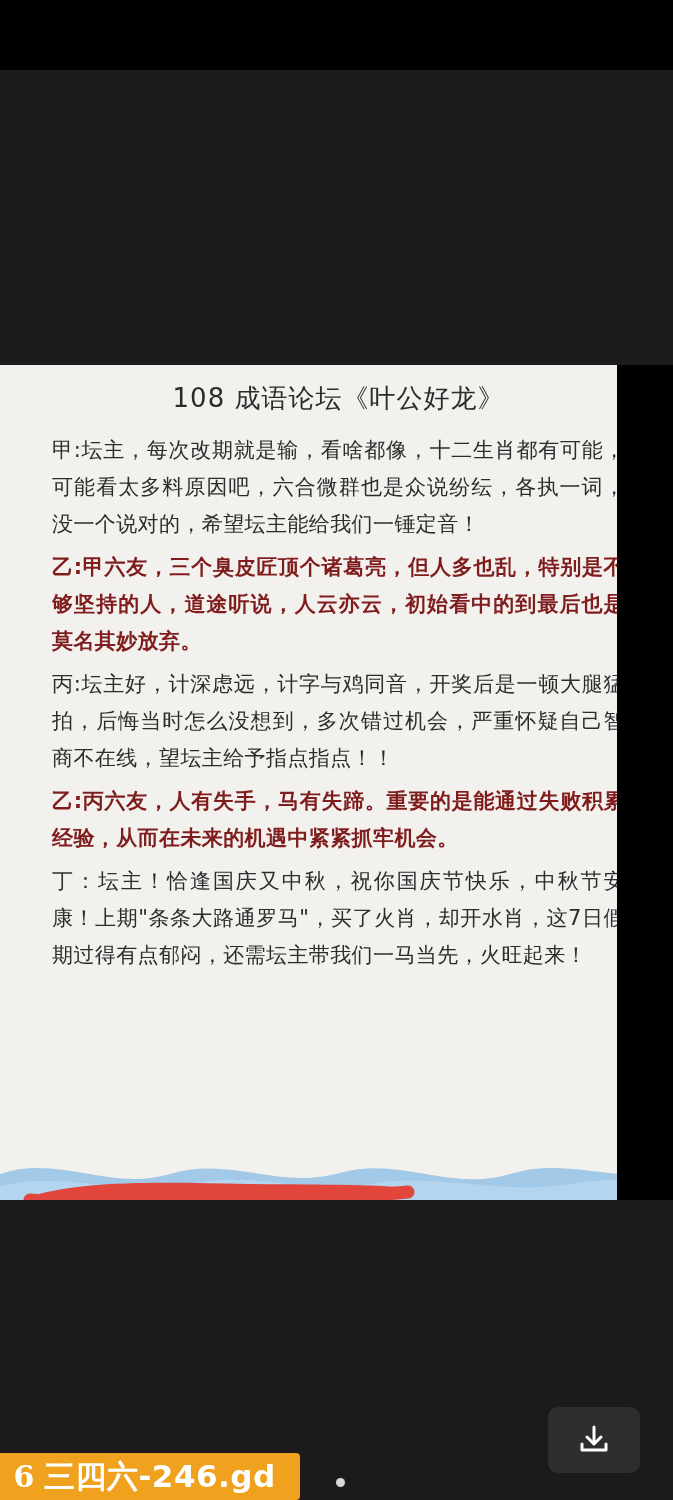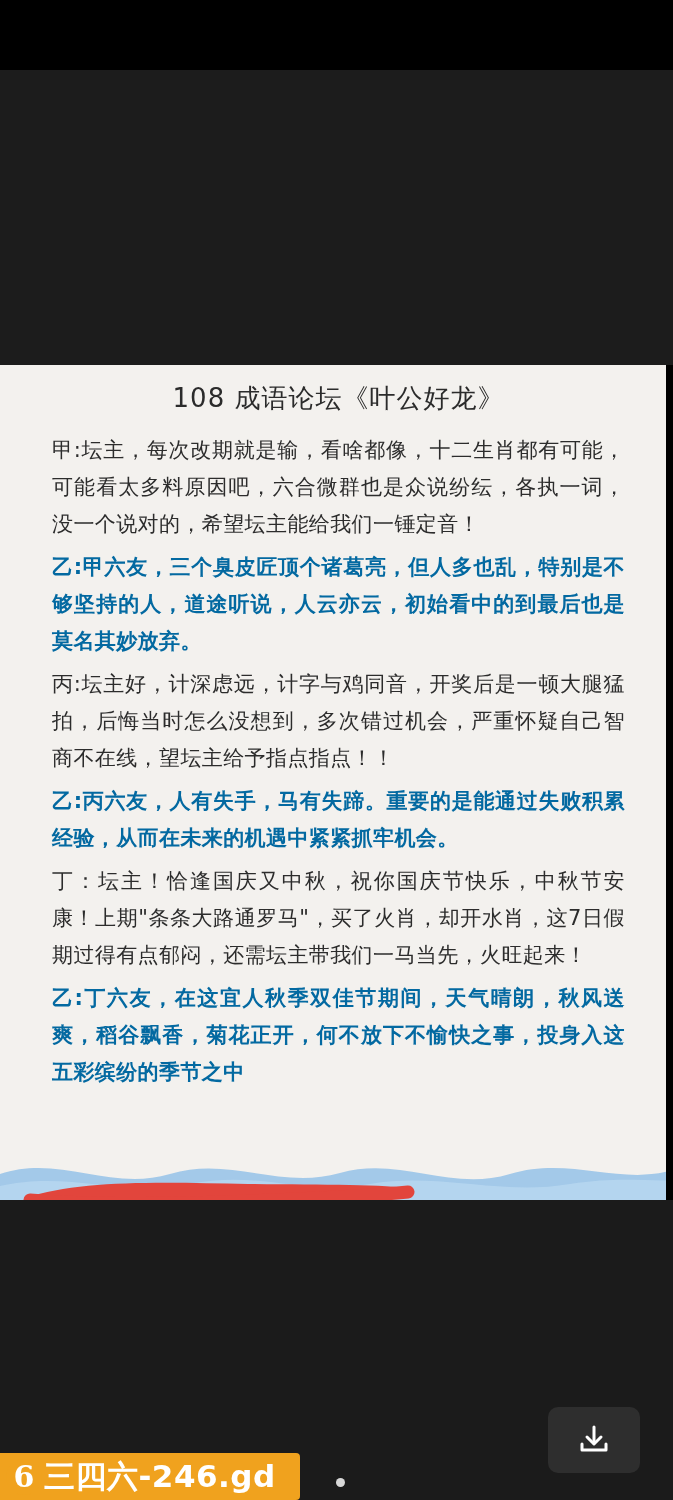--- a/index.html
+++ b/index.html
@@ -33,21 +33,21 @@
     width: 673px;
     height: 295px;
     background: #1c1c1c;
   }
 
   
   .doc-image {
     position: absolute;
     top: 365px;
     left: 0;
-    width: 666px;
+    width: 617px;
     height: 835px;
     background: #f3f1ee;
     overflow: hidden;
   }
   .doc-inner {
     position: absolute;
     top: 0; left: 0;
     width: 673px;
     height: 835px;
     padding: 16px 48px 0 52px;
@@ -64,21 +64,21 @@
   .para {
     font-family: "DejaVu Sans", sans-serif;
     font-size: 21px;
     line-height: 37px;
     letter-spacing: 0.4px;
     margin-bottom: 6px;
     text-align: justify;
     text-justify: inter-ideograph;
   }
   .para.black { color: #2c2c2c; }
-  .para.red   { color: #0369a1; font-weight: bold; }
+  .para.red   { color: #7f1d1d; font-weight: bold; }
 
   
   .wave {
     position: absolute;
     bottom: 0;
     left: 0;
     width: 673px;
     height: 60px;
     overflow: hidden;
     pointer-events: none;
@@ -178,21 +178,20 @@
 
   <div class="doc-image">
     <div class="doc-inner">
       <div class="doc-title">108 成语论坛《叶公好龙》</div>
 
       <div class="para black">甲:坛主，每次改期就是输，看啥都像，十二生肖都有可能，可能看太多料原因吧，六合微群也是众说纷纭，各执一词，没一个说对的，希望坛主能给我们一锤定音！</div>
       <div class="para red">乙:甲六友，三个臭皮匠顶个诸葛亮，但人多也乱，特别是不够坚持的人，道途听说，人云亦云，初始看中的到最后也是莫名其妙放弃。</div>
       <div class="para black">丙:坛主好，计深虑远，计字与鸡同音，开奖后是一顿大腿猛拍，后悔当时怎么没想到，多次错过机会，严重怀疑自己智商不在线，望坛主给予指点指点！！</div>
       <div class="para red">乙:丙六友，人有失手，马有失蹄。重要的是能通过失败积累经验，从而在未来的机遇中紧紧抓牢机会。</div>
       <div class="para black">丁：坛主！恰逢国庆又中秋，祝你国庆节快乐，中秋节安康！上期"条条大路通罗马"，买了火肖，却开水肖，这7日假期过得有点郁闷，还需坛主带我们一马当先，火旺起来！</div>
-      <div class="para red">乙:丁六友，在这宜人秋季双佳节期间，天气晴朗，秋风送爽，稻谷飘香，菊花正开，何不放下不愉快之事，投身入这五彩缤纷的季节之中</div>
     </div>
 
     <div class="wave">
       <svg width="673" height="60" viewBox="0 0 673 60" xmlns="http://www.w3.org/2000/svg">
         <path d="M0,34 C60,14 110,52 170,34 C230,16 280,50 340,33 C400,16 450,52 510,34 C570,16 620,46 673,30 L673,60 L0,60 Z" fill="#9ec6e8" opacity="0.95"></path>
         <path d="M0,46 C70,30 120,58 190,44 C260,30 300,56 370,44 C440,32 500,56 570,44 C620,36 650,42 673,40 L673,60 L0,60 Z" fill="#b6d6ef" opacity="0.9"></path>
       </svg>
     </div>
   </div>
 

